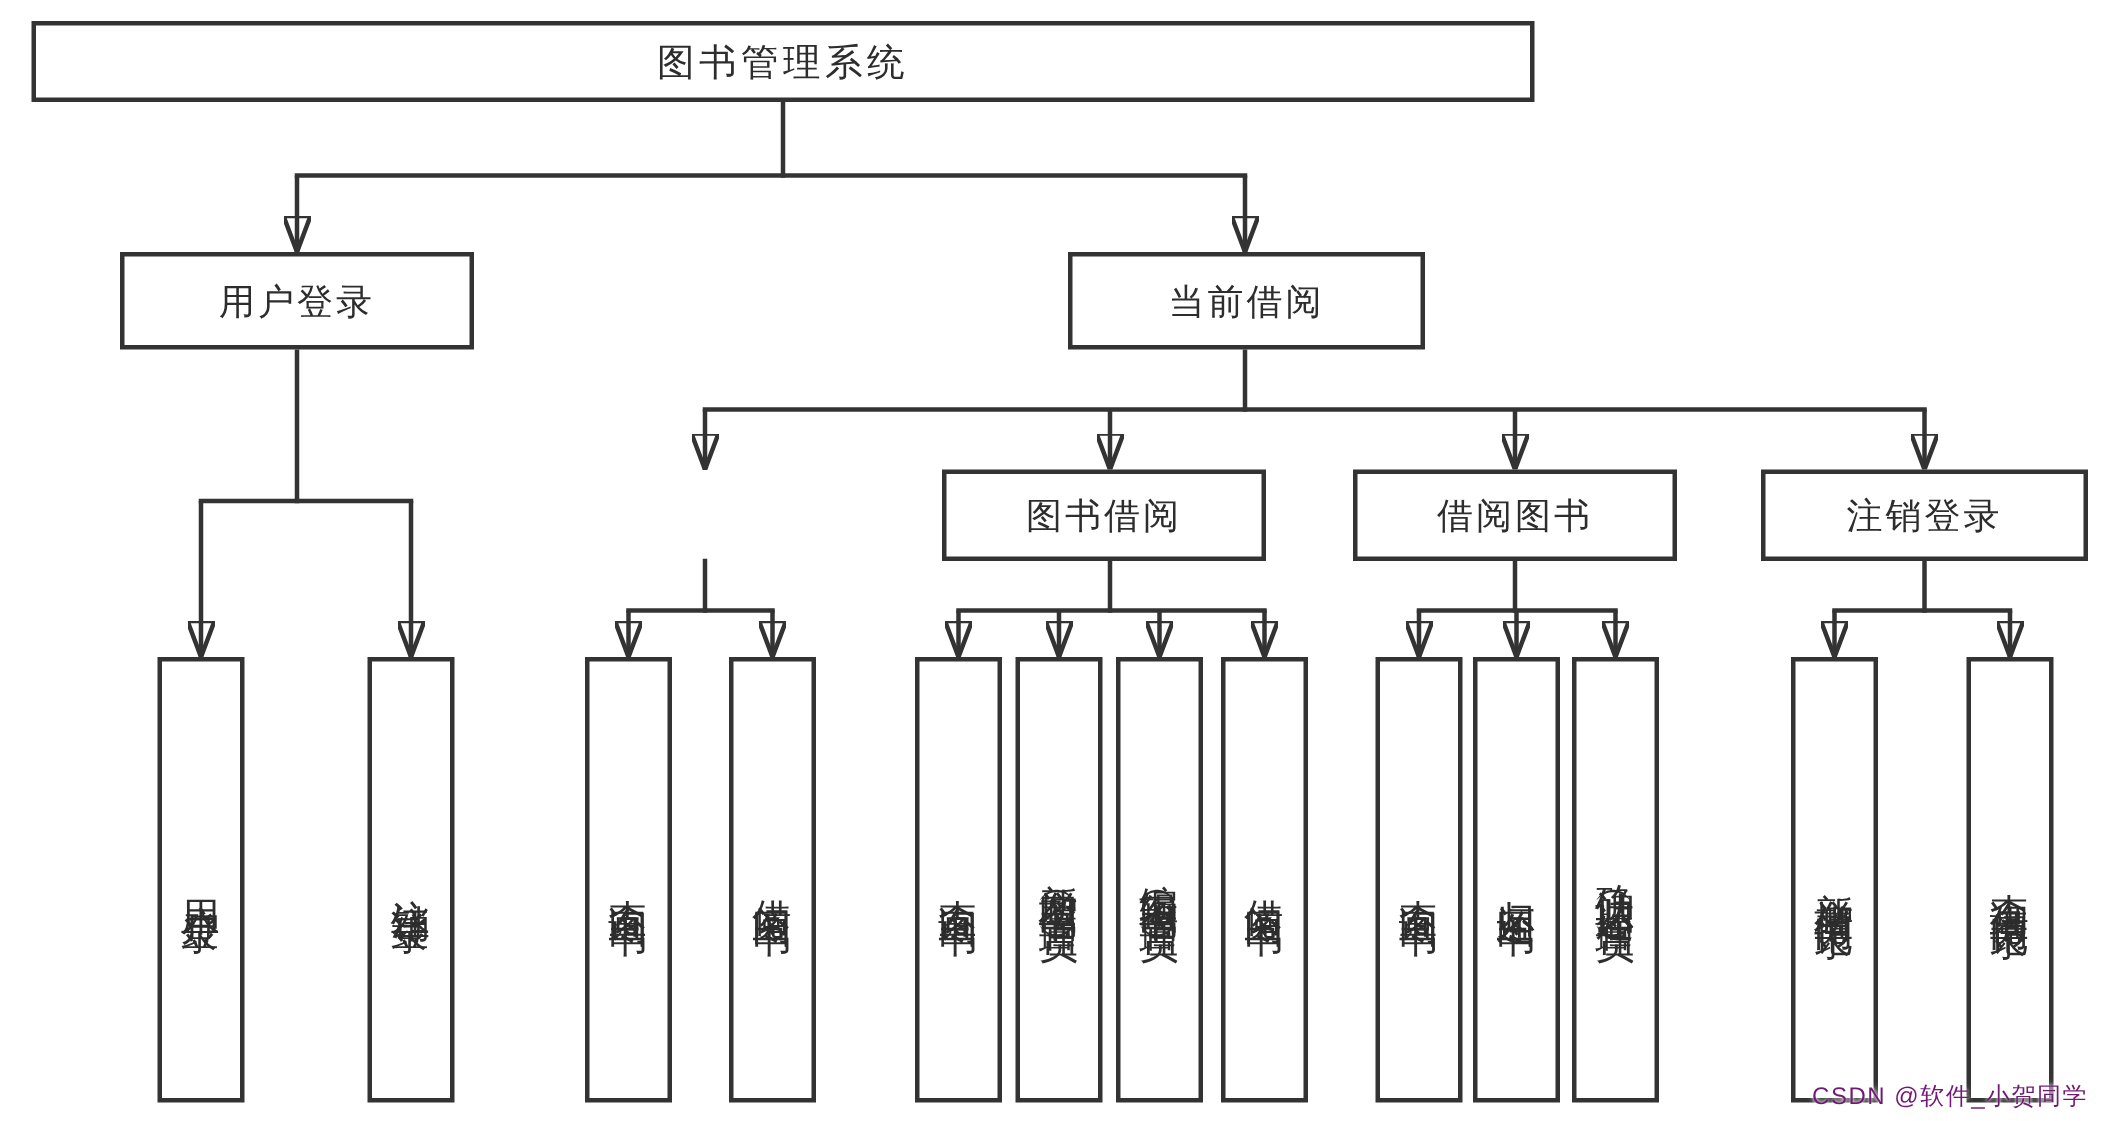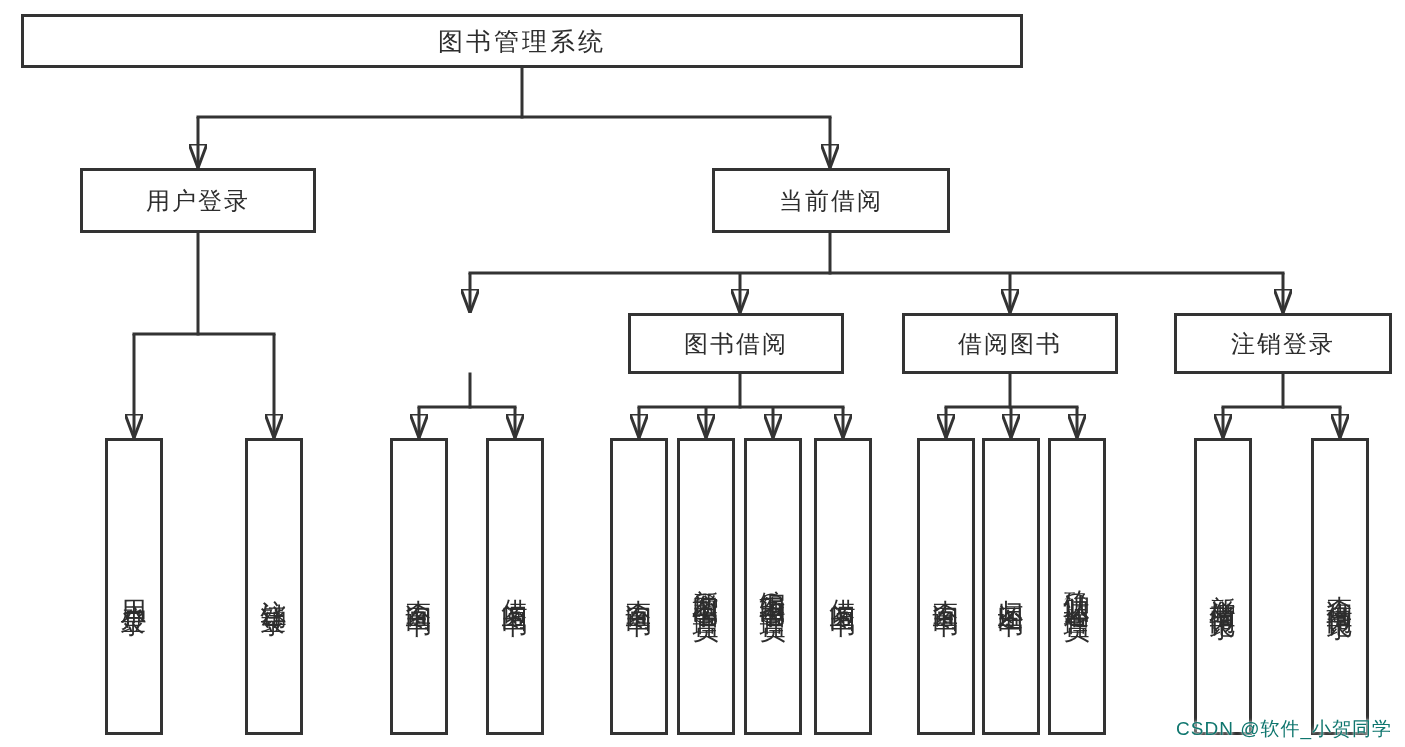--- a/index.html
+++ b/index.html
@@ -15,21 +15,21 @@
     display:flex;align-items:center;justify-content:center;z-index:2;
   }
   .box.h .label{font-size:24px;letter-spacing:2px;white-space:nowrap;}
   .box.root .label{font-size:25px;letter-spacing:3px;}
   .box.v .label{
     writing-mode:vertical-rl;text-orientation:mixed;
     font-size:26px;line-height:1;letter-spacing:4px;white-space:nowrap;
   }
   .watermark{
     position:absolute;right:10px;bottom:5px;z-index:3;
-    font-size:19px;letter-spacing:1px;color:#0f766e;
+    font-size:16px;letter-spacing:1px;color:#701a75;
     text-shadow:0 0 2px #ffffff,0 0 4px #ffffff;
   }
 </style>
 </head>
 <body>
 
 <div class="canvas">
 
   <svg class="wires" width="1405" height="747" viewBox="0 0 1405 747">
     <defs>

